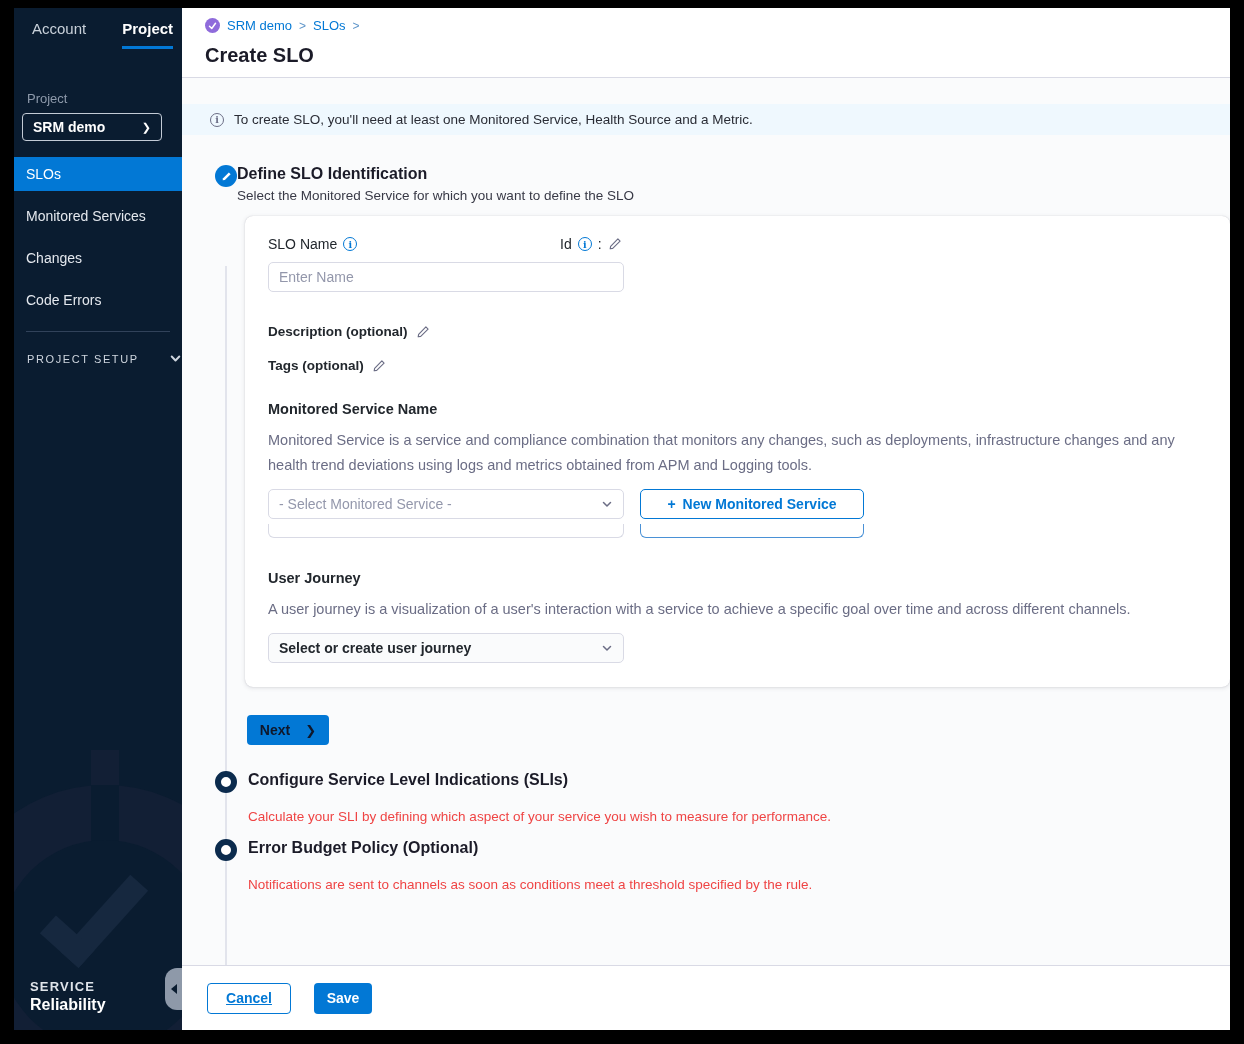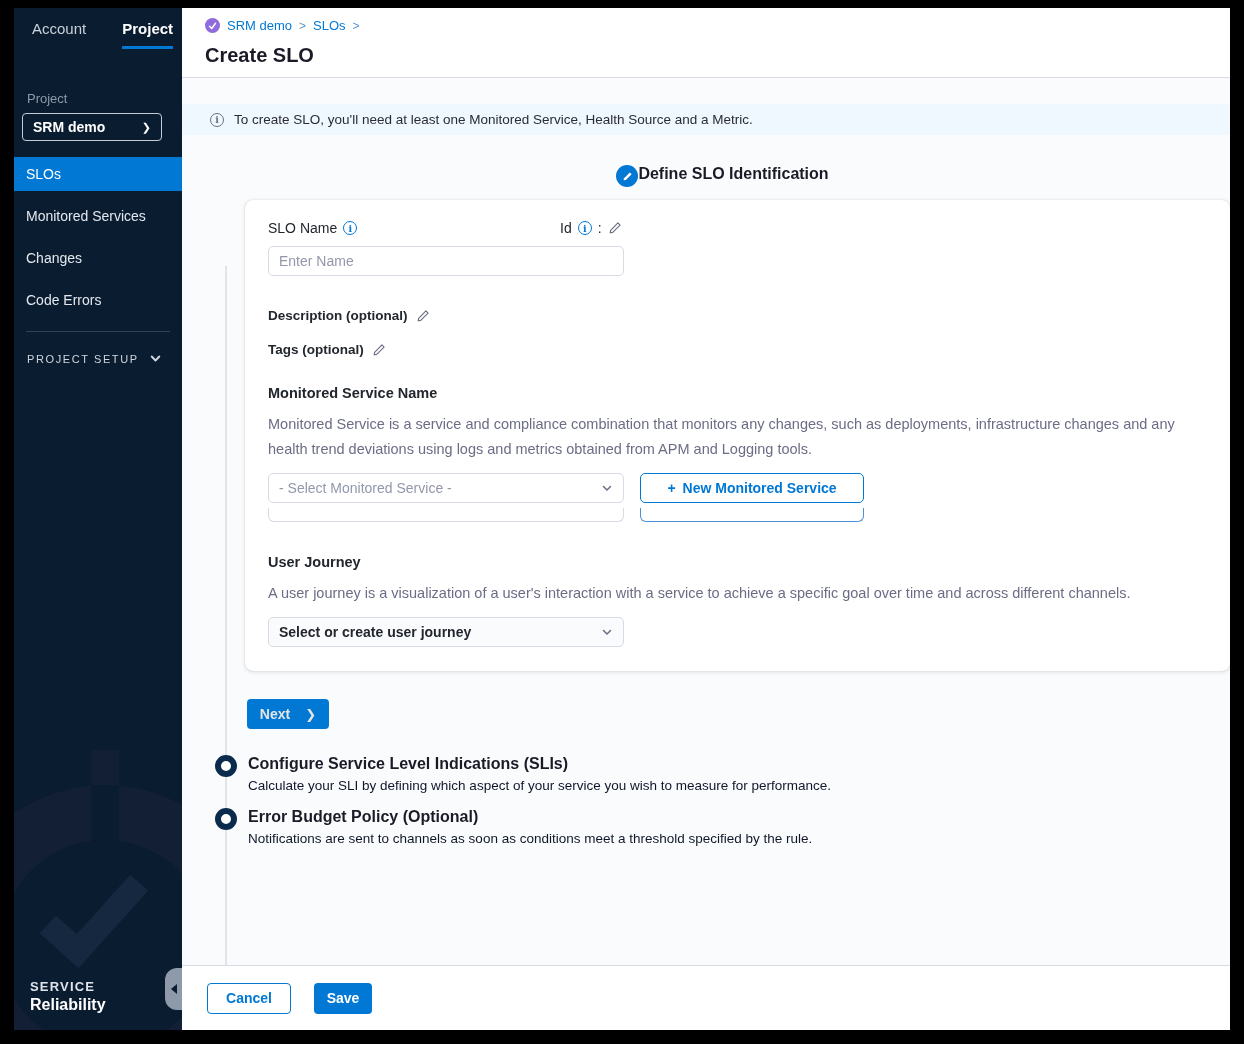--- a/index.html
+++ b/index.html
@@ -41,21 +41,21 @@
   .side-nav { margin-top:16px; position:relative; z-index:3; }
   .side-nav-item {
     height:34px; line-height:34px; padding-left:12px; margin-bottom:8px;
     font-size:14px; color:#e4e8ee; cursor:pointer;
   }
   .side-nav-item.active { background:#0278d5; color:#fff; }
   .side-divider { margin:14px 12px 0 12px; border-top:1px solid #31425a; position:relative; z-index:3; }
   .proj-setup {
     margin:20px 0 0 13px; font-size:11px; letter-spacing:1.6px;
     color:#cfd6df; display:flex; align-items:center; gap:10px;
-    position:relative; z-index:3; cursor:pointer;
+    position:relative; z-index:3; cursor:pointer;justify-content:space-between;
   }
   
   .wm { position:absolute; left:0; top:0; width:100%; height:100%; z-index:1; pointer-events:none; }
   .wm-stem-light { position:absolute; left:77px; top:742px; width:28px; height:45px; background:#121f35; }
   .wm-disc { position:absolute; left:-69px; top:777px; width:320px; height:320px; border-radius:50%; background:#121f35; }
   .wm-stem-dark { position:absolute; left:77px; top:777px; width:28px; height:60px; background:#0a1c30; }
   .wm-inner { position:absolute; left:-14px; top:832px; width:210px; height:210px; border-radius:50%; background:#0a1c30; }
   .wm-check {
     position:absolute; left:28px; top:878px; width:104px; height:52px;
     border-left:24px solid #16283f; border-bottom:24px solid #16283f;
@@ -93,21 +93,21 @@
     font-size:13.5px; color:#2a2c35; position:relative; z-index:2;
   }
   .info-icon {
     width:14px; height:14px; border-radius:50%; flex:0 0 14px;
     border:1.3px solid #6b6d85; color:#6b6d85;
     display:inline-flex; align-items:center; justify-content:center;
     font-size:9.5px; font-weight:700; font-family:"DejaVu Serif",serif;
   }
   .info-icon.blue { border-color:#0278d5; color:#0278d5; }
 
-  .step1-head { margin:30px 0 0 33px; display:flex; gap:0; position:relative; z-index:2;justify-content:center; }
+  .step1-head { margin:30px 0 0 33px; display:flex; gap:0; position:relative; z-index:2; }
   .step-badge-active {
     width:22px; height:22px; border-radius:50%; background:#0278d5; flex:0 0 22px;
     display:flex; align-items:center; justify-content:center;
   }
   .step1-title { font-size:16px; font-weight:700; color:#1b1b28; }
   .step1-sub { font-size:13.5px; color:#383946; margin-top:5px; }
 
   .card {
     margin:13px 0 0 63px; width:calc(100% - 63px);
     background:#fff; border-radius:8px;
@@ -144,46 +144,47 @@
   }
   .ghost-row { display:flex; gap:16px; margin-top:5px; height:14px; }
   .ghost { border:1px solid #d9dae5; border-top:none; border-radius:0 0 6px 6px; height:14px; }
   .ghost.g1 { width:356px; }
   .ghost.g2 { width:224px; border-color:#4a91d6; border-width:1.5px; border-top:none; }
   .uj-select-wrap { margin-top:11px; }
 
   .next-btn {
     margin:28px 0 0 65px; width:82px; height:30px;
     background:#0278d5; border:none; border-radius:4px;
-    color:#e5e5e5; font-size:14px; font-weight:700;
+    color:#0f172a; font-size:14px; font-weight:700;
     display:inline-flex; align-items:center; justify-content:center; gap:15px;
     cursor:pointer; position:relative; z-index:2;
     font-family:"Liberation Sans","DejaVu Sans",sans-serif;
   }
   .next-btn .chev { font-size:13px; font-weight:400; }
 
   .steps { margin:26px 0 0 33px; position:relative; z-index:2; }
   .step { display:flex; gap:11px; margin-bottom:15px; }
   .step-badge-pending {
     width:22px; height:22px; border-radius:50%; flex:0 0 22px;
     border:6px solid #0b2b4d; background:#fff;
   }
   .step-title { font-size:16px; font-weight:700; color:#1b1b28; }
-  .step-sub { font-size:13.5px; color:#0f172a; margin-top:5px; }
+  .step-sub { font-size:13.5px; color:#ef4444; margin-top:20px; }
 
   .cfooter {
     position:absolute; left:0; right:0; bottom:0; height:65px;
     background:#fff; border-top:1px solid #d9dae5;
     display:flex; align-items:center; gap:23px; padding-left:25px; z-index:5;
   }
   .btn-cancel {
     width:84px; height:31px; background:#fff;
     border:1.5px solid #0278d5; border-radius:4px;
     color:#0278d5; font-size:14px; font-weight:700; cursor:pointer;
     font-family:"Liberation Sans","DejaVu Sans",sans-serif;
+    text-decoration:underline;
   }
   .btn-save {
     width:58px; height:31px; background:#0278d5;
     border:none; border-radius:4px;
     color:#fff; font-size:14px; font-weight:700; cursor:pointer;
     font-family:"Liberation Sans","DejaVu Sans",sans-serif;
   }
   .pencil { display:inline-flex; }
 </style>
 </head>
@@ -265,20 +266,21 @@
 
       
       <div class="step1-head">
         <span class="step-badge-active">
           <svg width="11" height="11" viewBox="0 0 16 16">
               <path d="M11.4 2l2.6 2.6L5.6 13 2.4 13.6 3 10.4z" fill="#fff"></path>
             </svg>
         </span>
         <div>
           <div class="step1-title">Define SLO Identification</div>
+          <div class="step1-sub">Select the Monitored Service for which you want to define the SLO</div>
         </div>
       </div>
 
       <div class="card">
         <div class="name-row">
           <span class="slo-name-wrap label">
             <span>SLO Name</span>
             <span class="info-icon blue">i</span>
           </span>
           <span class="label">

